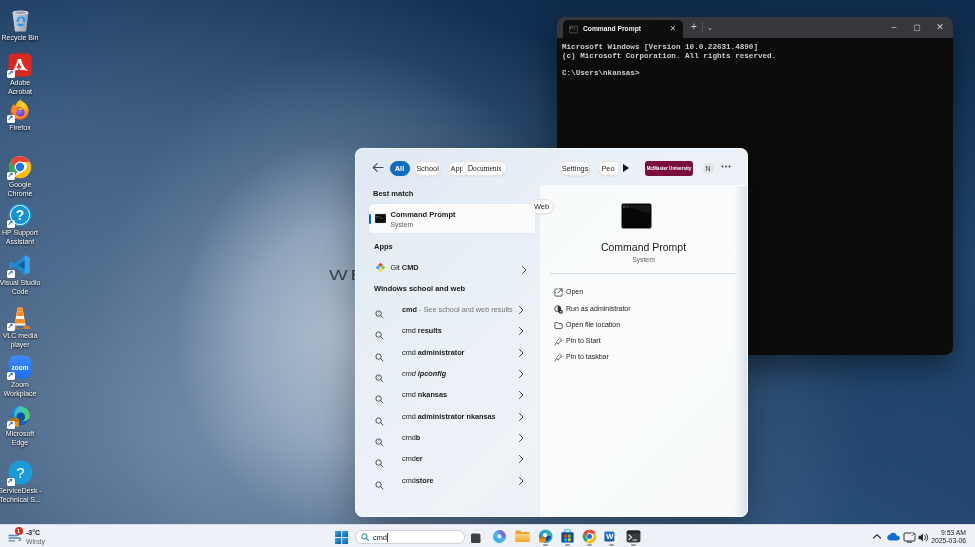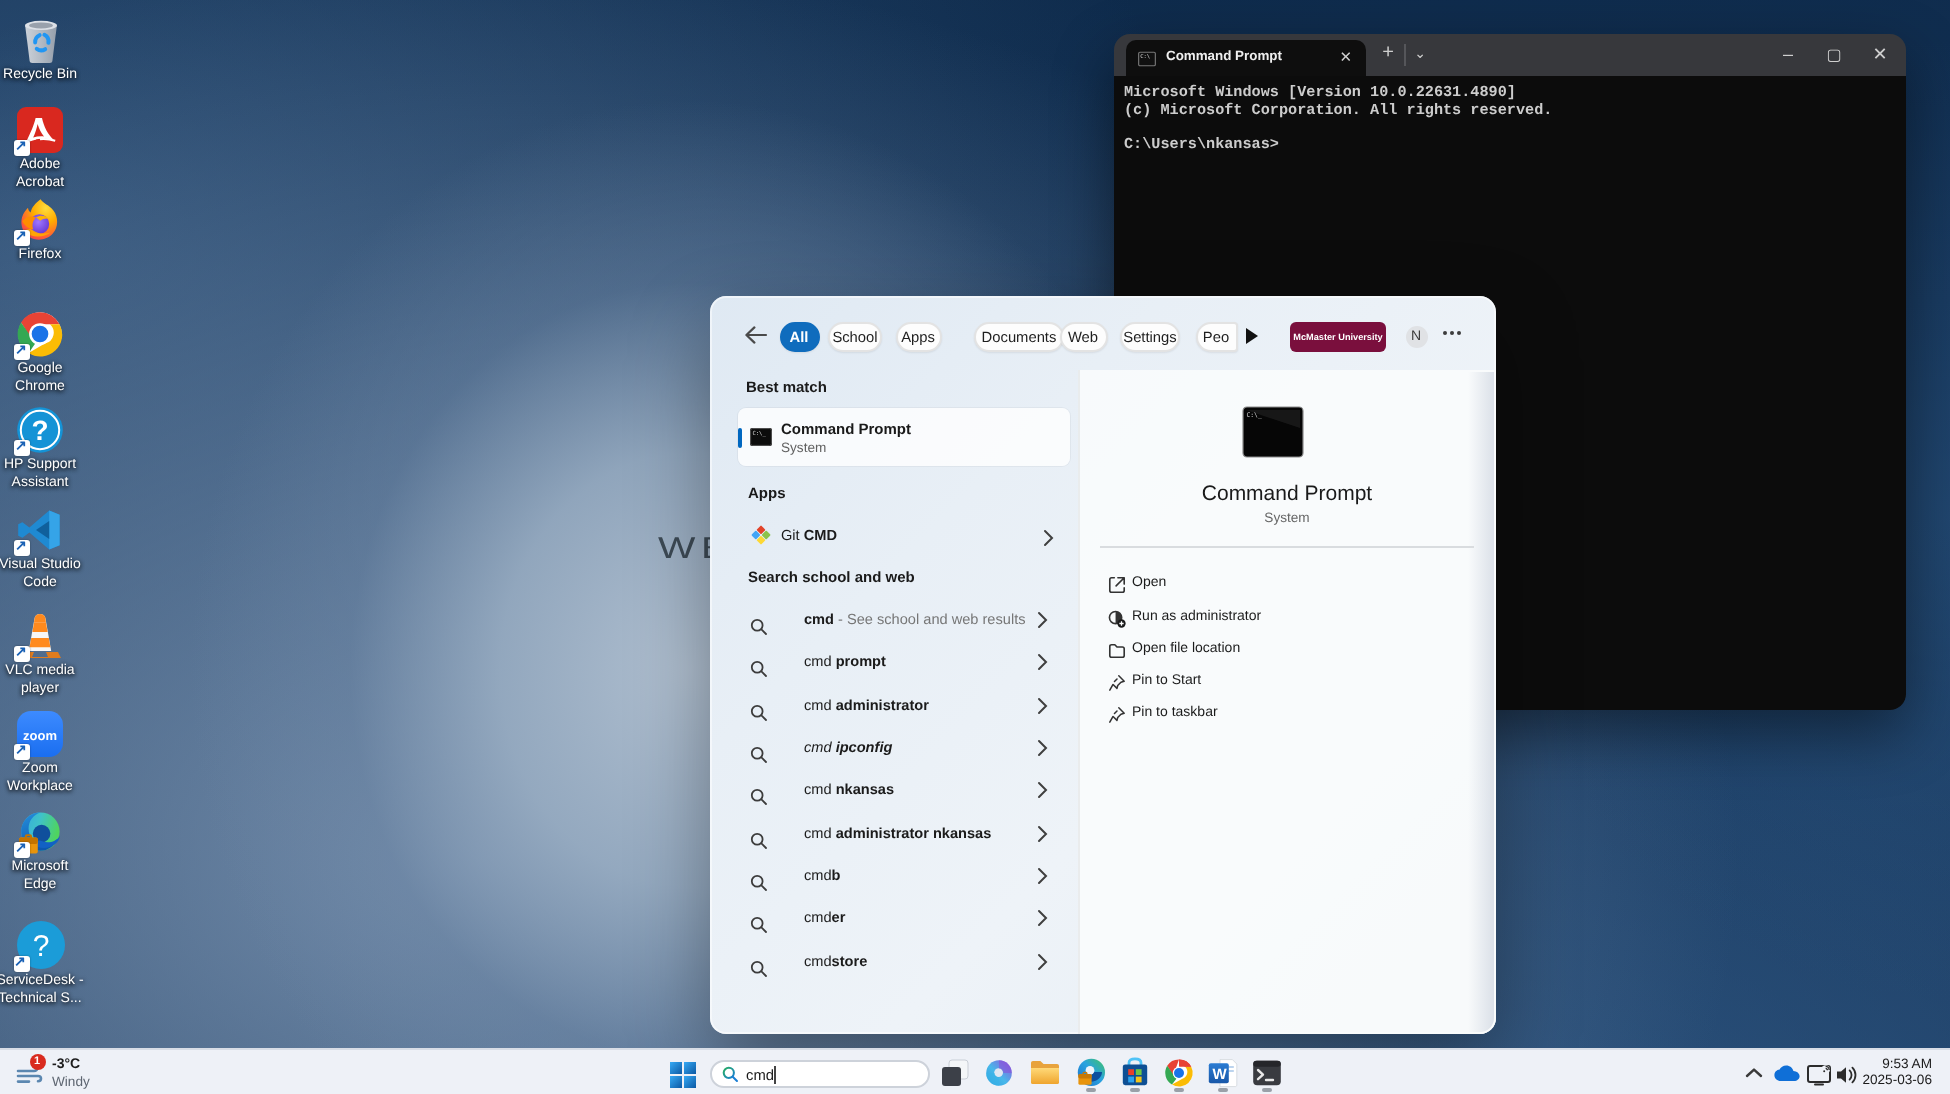--- a/index.html
+++ b/index.html
@@ -253,22 +253,22 @@
 <div class="abs" id="panel">
   <div id="rpane"></div>
   <div style="position:absolute; right:1px; top:38px; bottom:1px; width:13px; background:linear-gradient(to right, rgba(214,220,229,0) 0%, rgba(214,220,229,0.85) 100%); border-radius:0 0 7px 0;"></div>
   <div id="ptabs">
     <svg style="position:absolute;left:17px;top:14px;" width="12" height="11" viewBox="0 0 12 11">
         <path d="M1.2 5.5 H11 M1.2 5.5 L5.2 1.7 M1.2 5.5 L5.2 9.3" stroke="#4a4a4a" stroke-width="1.1" fill="none" stroke-linecap="round"></path>
       </svg>
     <div class="pill" style="left:34.5px; width:20px; background:#0f6cbd; border-color:#0f6cbd; color:#fff; font-weight:bold;">All</div>
     <div class="pill" style="left:59px; width:27px;">School</div>
     <div class="pill" style="left:92.5px; width:23px;">Apps</div>
-    <div class="pill" style="left:132px; width:45px;">Documents</div>
-    <div class="pill" style="left:174.5px; width:24px;">Web</div>
+    <div class="pill" style="left:107px; width:45px;font-family:Liberation Serif, serif;">Documents</div>
+    <div class="pill" style="left:174.5px; width:24px;margin-top:38px;">Web</div>
     <div class="pill" style="left:205px; width:30px;">Settings</div>
     <div class="pill" style="left:242.5px; width:21px; border-radius:8px 2px 2px 8px;">Peo</div>
     <div style="position:absolute; left:268px; top:15.5px; width:0; height:0; border-left:6px solid #111; border-top:4.5px solid transparent; border-bottom:4.5px solid transparent;"></div>
     <div style="position:absolute; left:290px; top:13px; width:48px; height:15px; background:#7a0f3d; border-radius:3px; color:#fff; font-size:4.6px; font-weight:bold; text-align:center; line-height:15px;">McMaster University</div>
     <div style="position:absolute; left:347.5px; top:14.5px; width:11px; height:11px; background:#e0e2e5; border-radius:50%; color:#3a3a3a; font-size:7px; text-align:center; line-height:11px;">N</div>
     <svg style="position:absolute; left:366px; top:17px;" width="10" height="3" viewBox="0 0 10 3">
         <circle cx="1.5" cy="1.5" r="1" fill="#3c3c3c"></circle>
         <circle cx="5" cy="1.5" r="1" fill="#3c3c3c"></circle>
         <circle cx="8.5" cy="1.5" r="1" fill="#3c3c3c"></circle>
       </svg>
@@ -295,38 +295,38 @@
             <rect x="12.5" y="4.5" width="7" height="7" rx="1" fill="#8bc34a"></rect>
             <rect x="4.5" y="12.5" width="7" height="7" rx="1" fill="#42a5f5"></rect>
             <rect x="12.5" y="12.5" width="7" height="7" rx="1" fill="#fdd835"></rect>
           </g>
         </svg>
       <div style="position:absolute; left:22px; top:5.5px; font-size:7.3px; color:#1b1b1b;">Git <b>CMD</b></div>
       <div class="chevr" style="position:absolute; right:7px; top:4px;"><svg width="8" height="10" viewBox="0 0 8 10">
             <path d="M2.5 1.5 L6 5 L2.5 8.5" stroke="#3f3f3f" stroke-width="1" fill="none" stroke-linecap="round"></path>
           </svg></div>
     </div>
-    <div class="hdr" style="left:19px; top:136px;">Search school and web</div>
+    <div class="hdr" style="left:19px; top:136px;">Windows school and web</div>
     <div id="srows">
       <div class="srow" style="top:151.7px;">
           <span class="mag"><svg width="9" height="9" viewBox="0 0 9 9">
               <circle cx="3.6" cy="3.6" r="2.7" stroke="#3c3c3c" stroke-width="0.9" fill="none"></circle>
               <path d="M5.7 5.7 L8 8" stroke="#3c3c3c" stroke-width="0.9" stroke-linecap="round"></path>
             </svg></span>
           <span class="stx"><b>cmd</b> <span style="color:#767676;">- See school and web results</span></span>
           <span class="chev"><svg width="8" height="10" viewBox="0 0 8 10">
               <path d="M2.5 1.5 L6 5 L2.5 8.5" stroke="#3f3f3f" stroke-width="1" fill="none" stroke-linecap="round"></path>
             </svg></span>
         </div>
       <div class="srow" style="top:173.1px;">
           <span class="mag"><svg width="9" height="9" viewBox="0 0 9 9">
               <circle cx="3.6" cy="3.6" r="2.7" stroke="#3c3c3c" stroke-width="0.9" fill="none"></circle>
               <path d="M5.7 5.7 L8 8" stroke="#3c3c3c" stroke-width="0.9" stroke-linecap="round"></path>
             </svg></span>
-          <span class="stx">cmd <b>prompt</b></span>
+          <span class="stx">cmd <b>results</b></span>
           <span class="chev"><svg width="8" height="10" viewBox="0 0 8 10">
               <path d="M2.5 1.5 L6 5 L2.5 8.5" stroke="#3f3f3f" stroke-width="1" fill="none" stroke-linecap="round"></path>
             </svg></span>
         </div>
       <div class="srow" style="top:194.5px;">
           <span class="mag"><svg width="9" height="9" viewBox="0 0 9 9">
               <circle cx="3.6" cy="3.6" r="2.7" stroke="#3c3c3c" stroke-width="0.9" fill="none"></circle>
               <path d="M5.7 5.7 L8 8" stroke="#3c3c3c" stroke-width="0.9" stroke-linecap="round"></path>
             </svg></span>
           <span class="stx">cmd <b>administrator</b></span>

